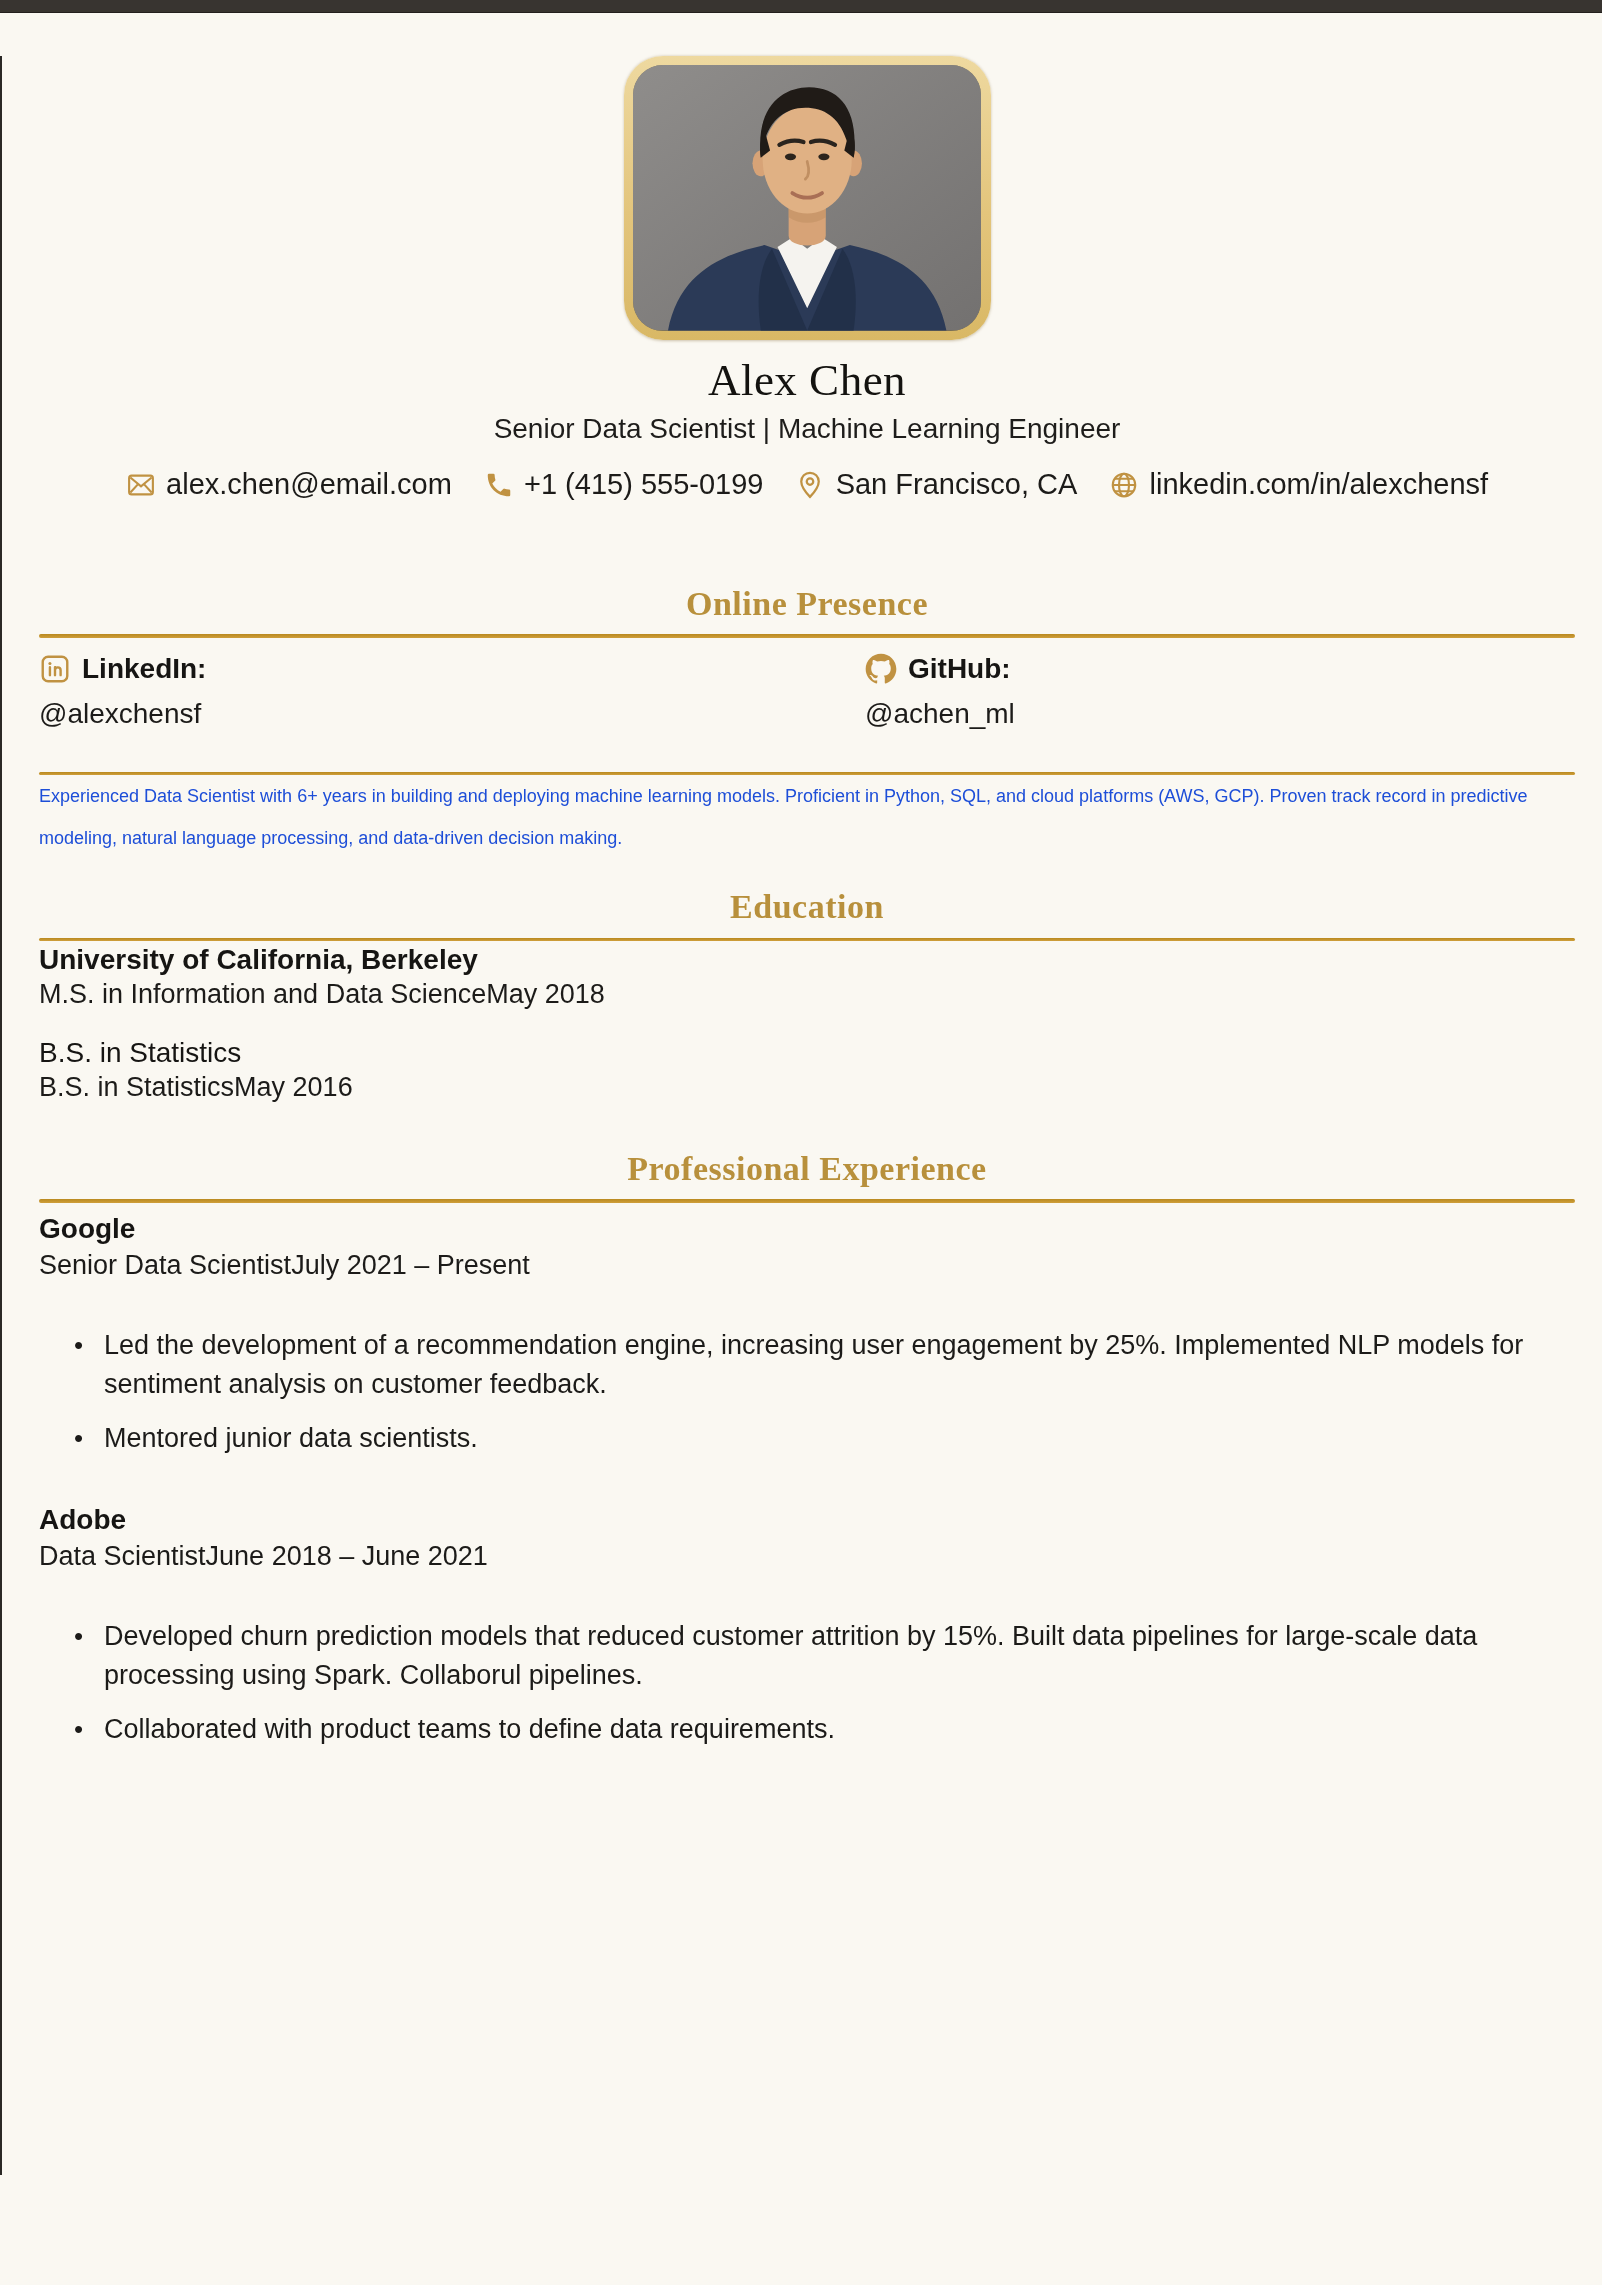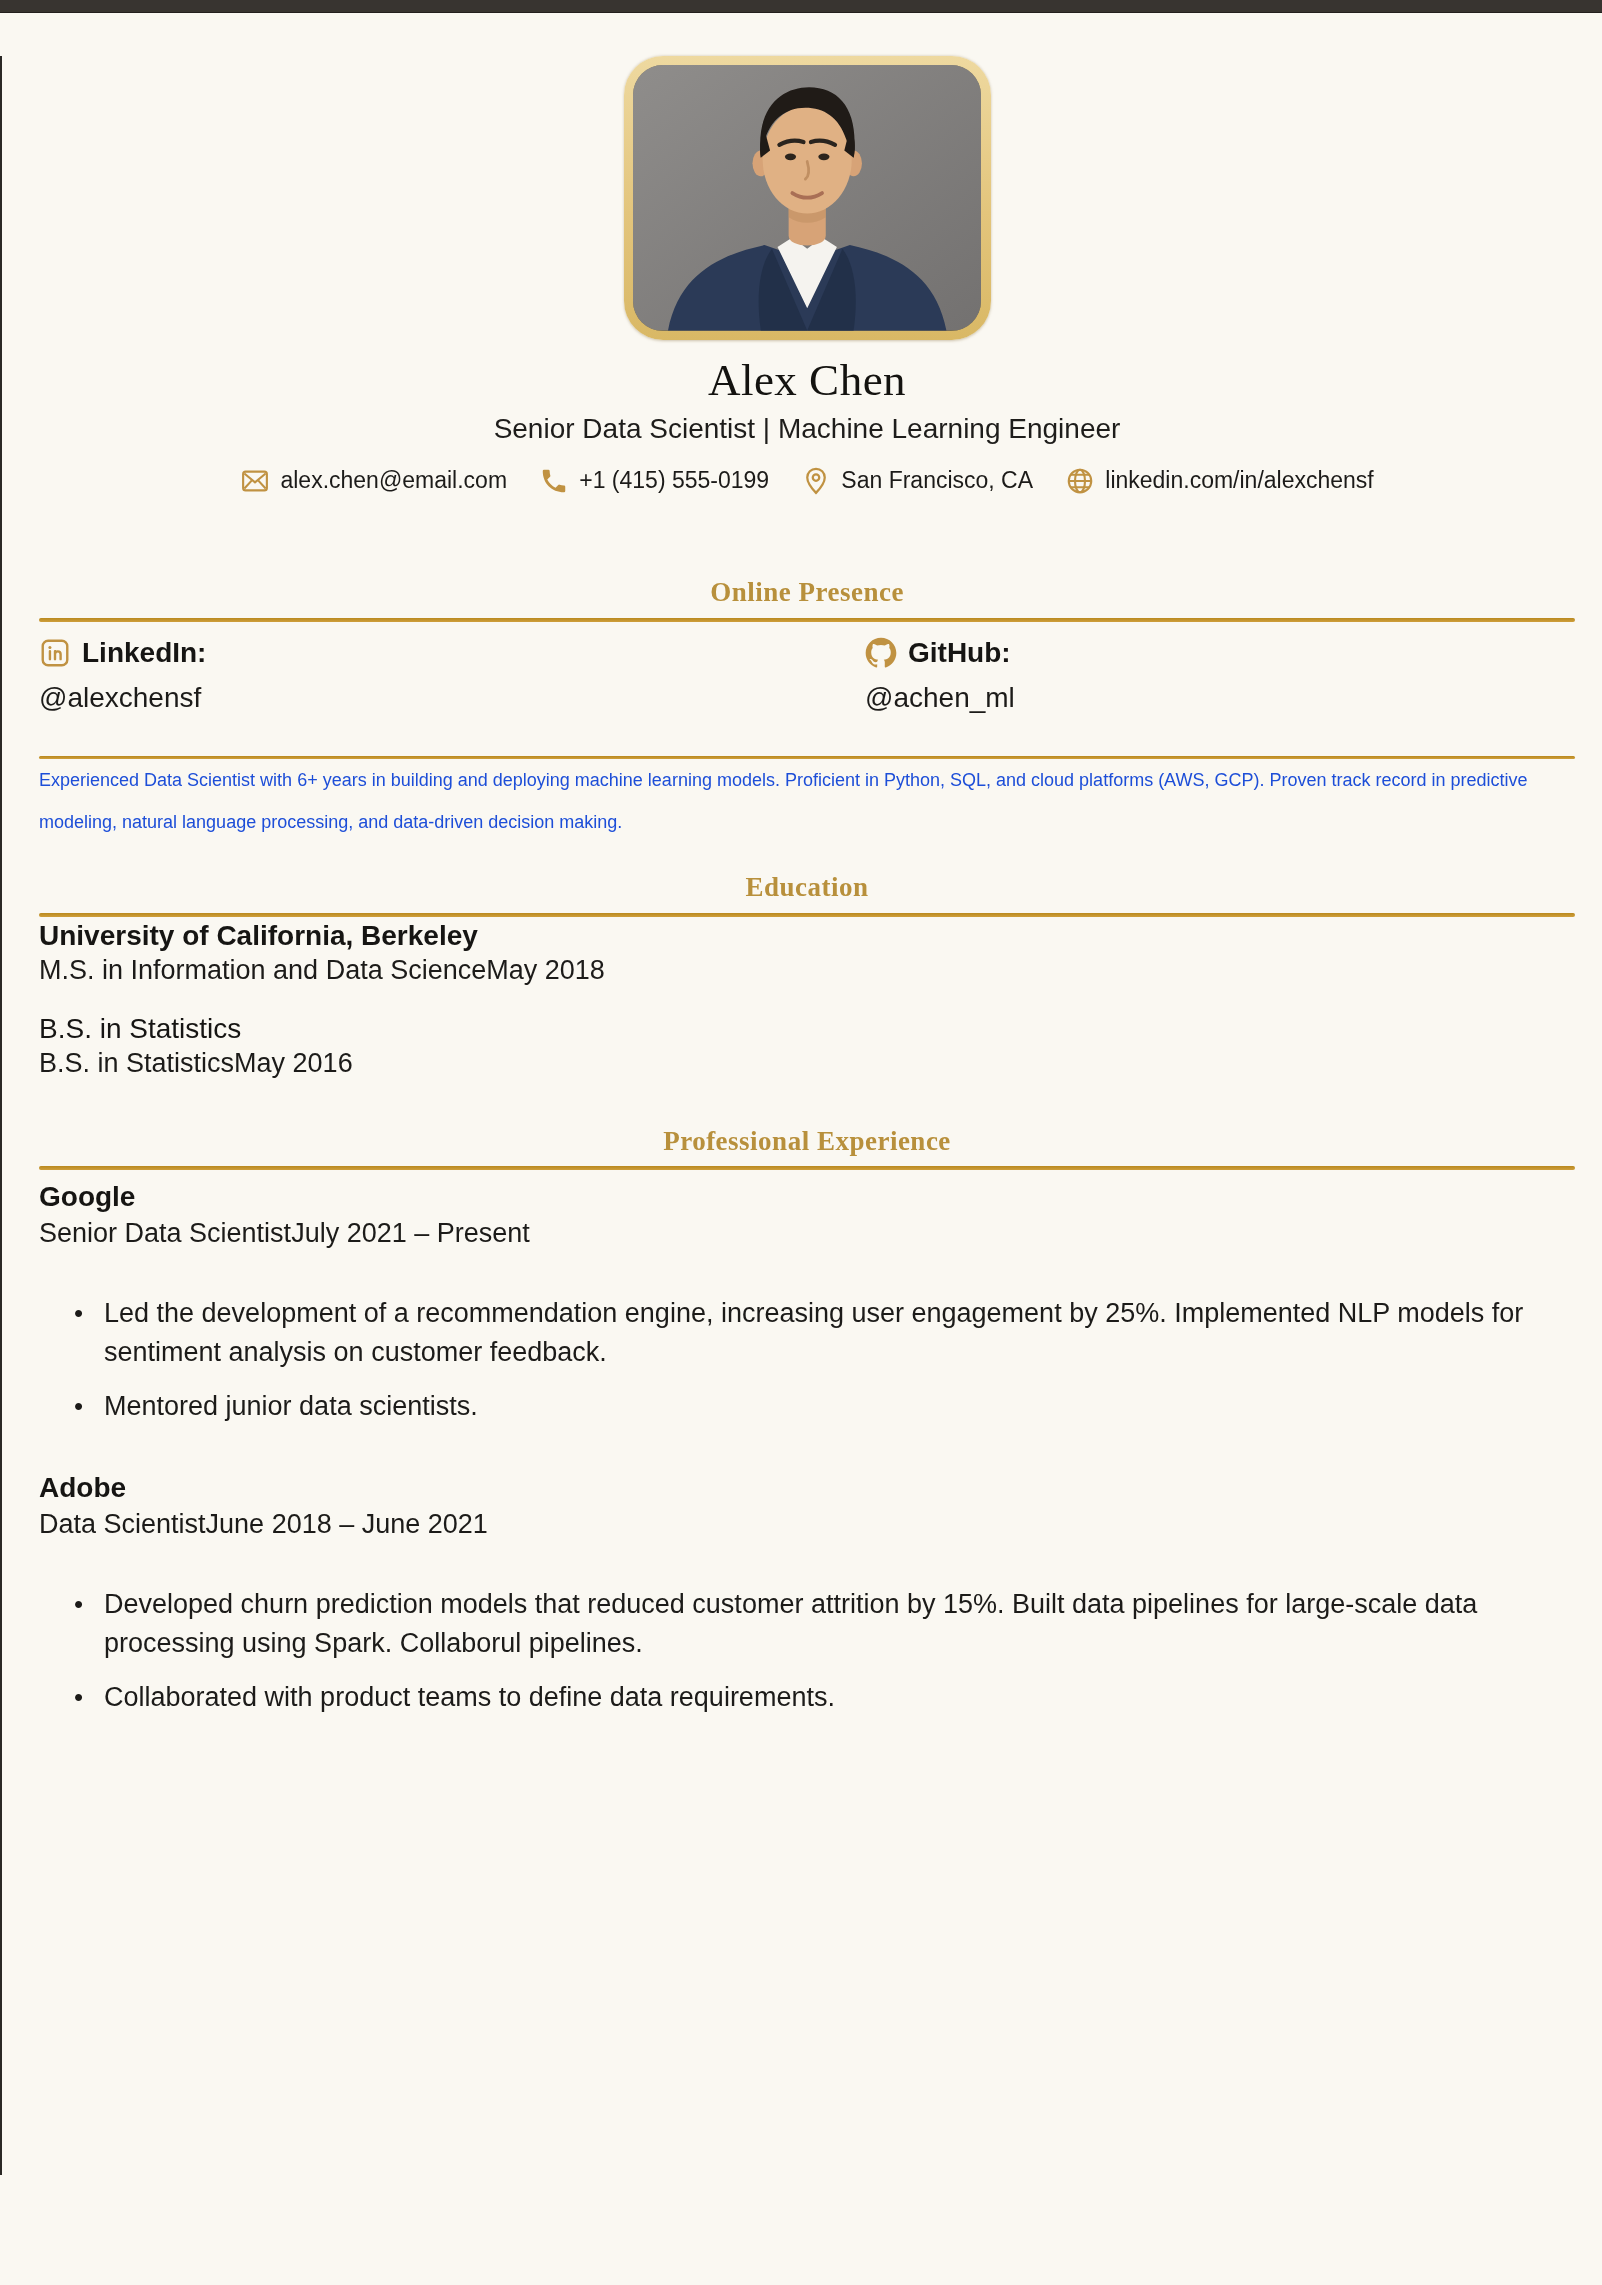--- a/index.html
+++ b/index.html
@@ -62,33 +62,33 @@
     font-size: 28px;
     line-height: 1.2;
     color: #1e1d1b;
   }
   .contact-row {
     margin-top: 20.4px;
     display: flex;
     justify-content: center;
     align-items: center;
     gap: 32px;
-    font-size: 23px;
+    font-size: 29px;
     line-height: 1.3;
   }
   .contact-item { display: inline-flex; align-items: center; gap: 10.2px; white-space: nowrap; }
   .cicon { display: inline-flex; width: 30px; height: 30px; flex: 0 0 auto; }
   .cicon svg { width: 100%; height: 100%; }
 
   
   .section-heading {
     text-align: center;
     font-family: "Liberation Serif", "DejaVu Serif", serif;
     font-weight: 700;
-    font-size: 27px;
+    font-size: 34px;
     line-height: 1.2;
     color: #b8903c;
     letter-spacing: 0.5px;
   }
   .rule {
     height: 3.7px;
     margin-top: 9.3px;
     background: linear-gradient(180deg, #b9891f 0%, #cf9f3c 100%);
     border-radius: 1.9px;
   }

